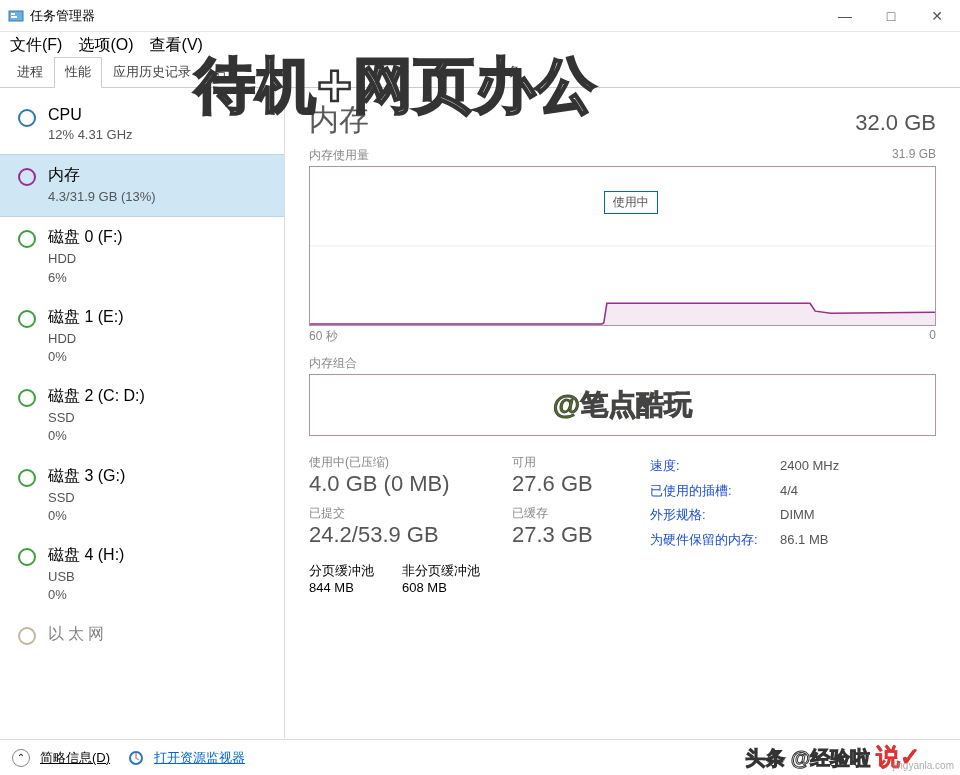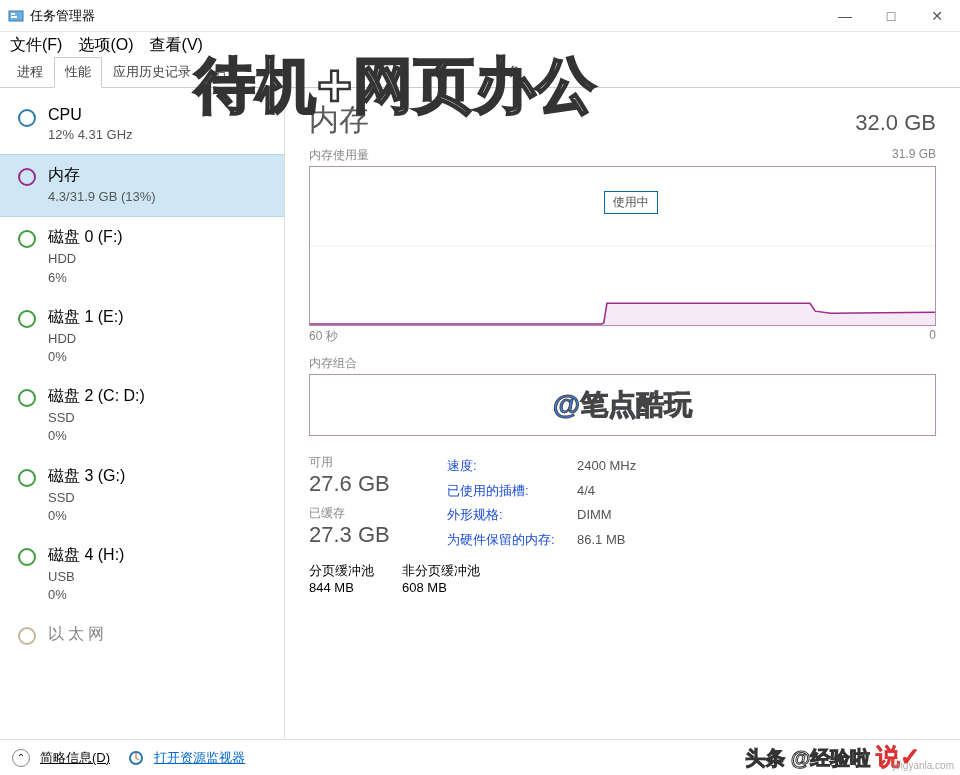--- a/index.html
+++ b/index.html
@@ -32,21 +32,21 @@
 .detail { flex: 1; padding: 12px 24px 0 24px; position: relative; }
 .detail-head { display: flex; justify-content: space-between; align-items: baseline; margin-bottom: 6px; }
 .detail-head .dtitle { font-size: 30px; color: #5a5a5a; }
 .detail-head .dtotal { font-size: 22px; color: #555; }
 .chart-labels { display: flex; justify-content: space-between; font-size: 12px; color: #888; margin-bottom: 2px; }
 .chart { height: 160px; border: 1px solid #b093a9; position: relative; background: #fff; }
 .chart svg { width: 100%; height: 100%; display: block; }
 .chart-tip { position: absolute; top: 24px; left: 47%; background: #fff; border: 1px solid #0369a1; padding: 2px 8px; font-size: 12px; color: #555; }
 .chart-xaxis { display: flex; justify-content: space-between; font-size: 12px; color: #888; margin-top: 2px; }
 .group-label { font-size: 12px; color: #888; margin-top: 10px; margin-bottom: 2px; }
-.group-box { height: 62px; border: 1px solid #b093a9; display: flex; align-items: center; justify-content: center; font-size: 28px; font-weight: bold; color: #3b82f6; font-family: serif; -webkit-text-stroke: 1px #444; }
+.group-box { height: 62px; border: 1px solid #b093a9; display: flex; align-items: center; justify-content: center; font-size: 28px; font-weight: bold; color: #4d7c0f; font-family: serif; -webkit-text-stroke: 1px #444; }
 
 .stats { display: flex; margin-top: 18px; gap: 18px; }
 .stats .col1 { width: 185px; }
 .stats .col2 { width: 120px; }
 .stats .col3 { flex: 1; }
 .stats .label { font-size: 12px; color: #888; margin-bottom: 0; }
 .stats .value { font-size: 22px; color: #555; margin-bottom: 8px; }
 .kv { display: flex; font-size: 13px; color: #555; line-height: 1.9; }
 .kv .k { width: 130px; color: #1d4ed8; }
 .kv .v { color: #555; }
@@ -176,20 +176,26 @@
     <div class="chart-xaxis">
       <span>60 秒</span>
       <span>0</span>
     </div>
     <div class="group-label">内存组合</div>
     <div class="group-box">
       <span>@笔点酷玩</span>
     </div>
 
     <div class="stats">
+      <div class="col1">
+        <div class="label">使用中(已压缩)</div>
+        <div class="value">4.0 GB (0 MB)</div>
+        <div class="label">已提交</div>
+        <div class="value">24.2/53.9 GB</div>
+      </div>
       <div class="col2">
         <div class="label">可用</div>
         <div class="value">27.6 GB</div>
         <div class="label">已缓存</div>
         <div class="value">27.3 GB</div>
       </div>
       <div class="col3">
         <div class="kv">
             <span class="k">速度:</span>
             <span class="v">2400 MHz</span>

